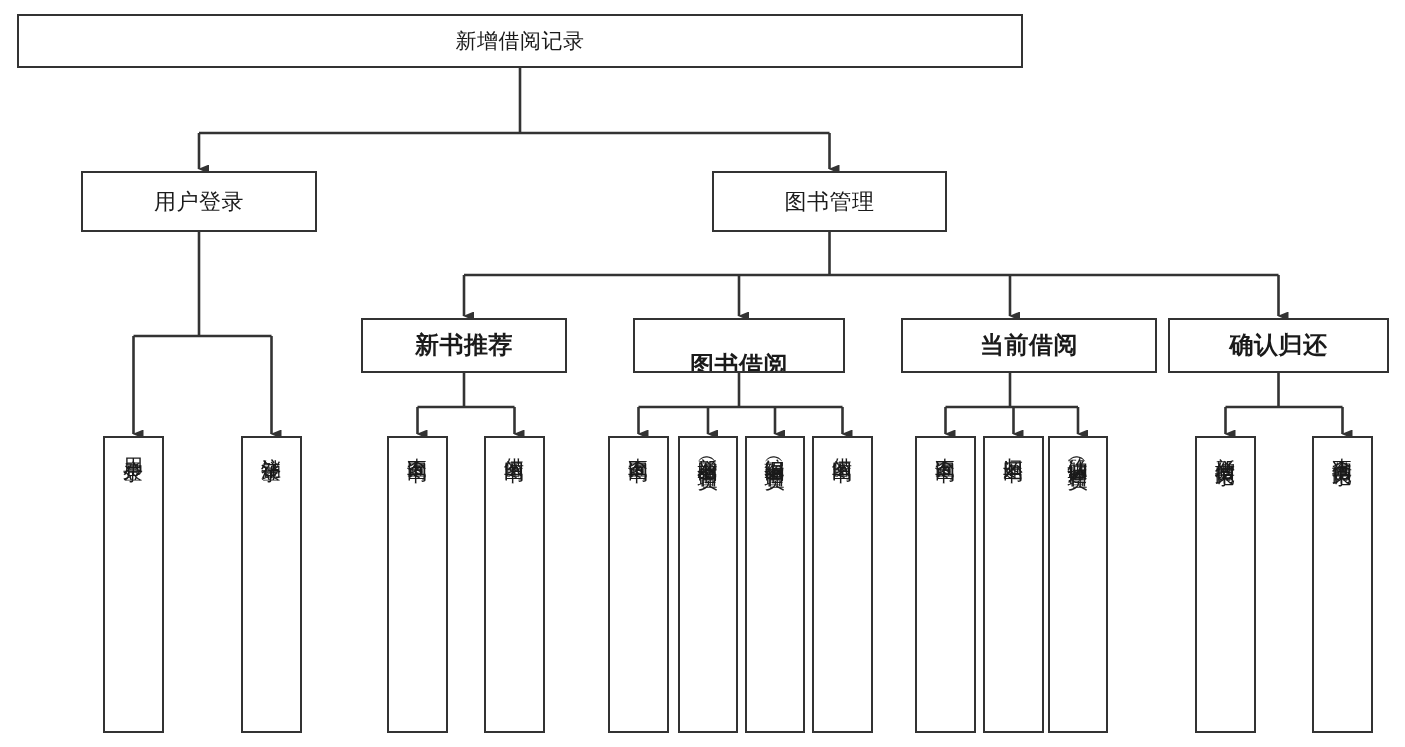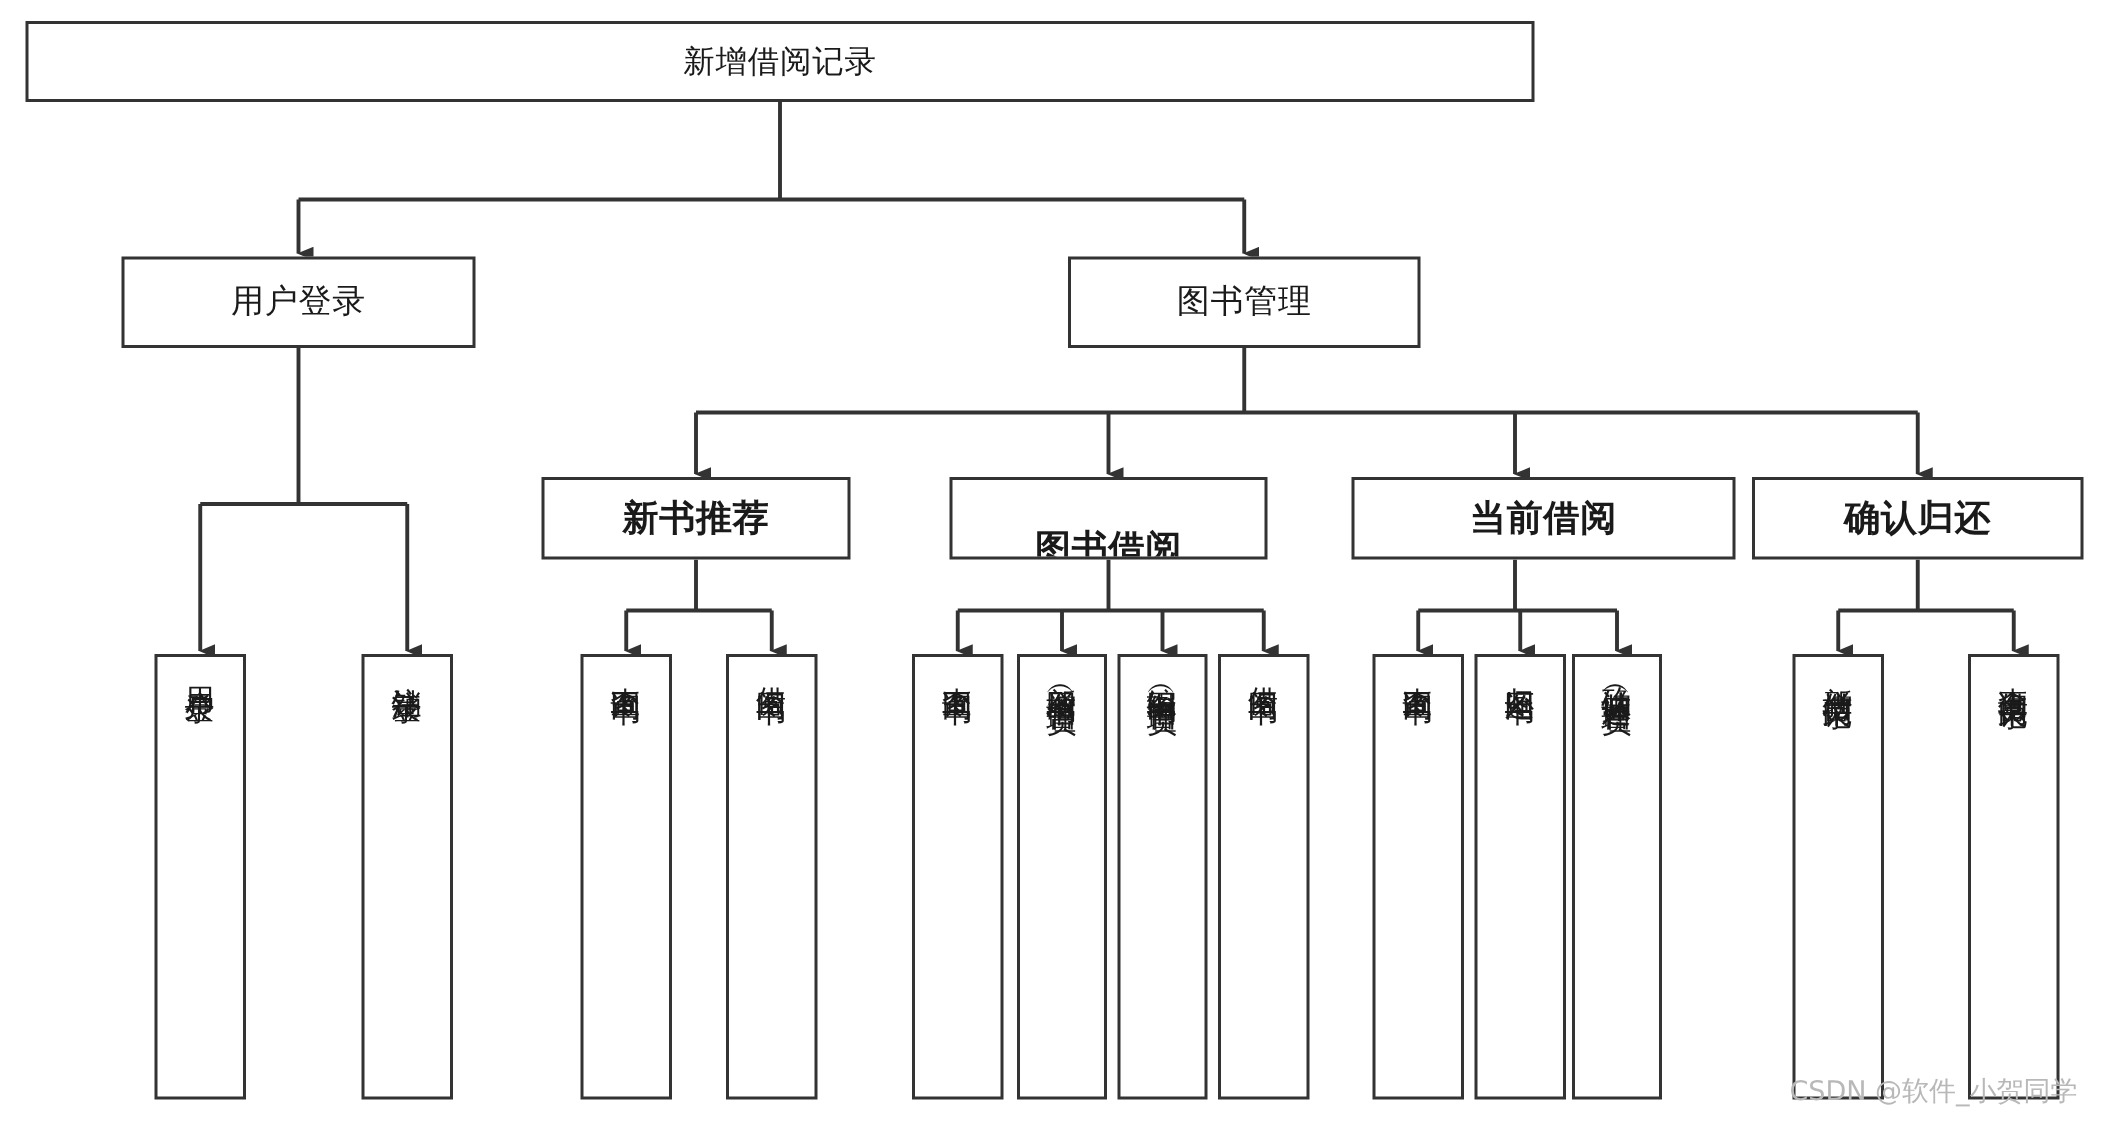--- a/index.html
+++ b/index.html
@@ -170,14 +170,13 @@
       <div class="node-box vertical level-3" style="left: 1048px; top: 436px; width: 60px; height: 297px; border-color: rgb(51, 51, 51); background: rgb(255, 255, 255);">
         <span class="node-label" style="color: rgb(26, 26, 26);">确认归还（管理员）</span>
       </div>
       <div class="node-box vertical level-3" style="left: 1195px; top: 436px; width: 61px; height: 297px; border-color: rgb(51, 51, 51); background: rgb(255, 255, 255);">
         <span class="node-label" style="color: rgb(26, 26, 26);">新增借阅记录</span>
       </div>
       <div class="node-box vertical level-3" style="left: 1312px; top: 436px; width: 61px; height: 297px; border-color: rgb(51, 51, 51); background: rgb(255, 255, 255);">
         <span class="node-label" style="color: rgb(26, 26, 26);">查询借阅记录</span>
       </div>
     </div>
-  <div id="watermark" style="left: 1193px; top: 715px; color: rgb(184, 184, 184);">CSDN @软件_小贺同学</div>
 </div>
 
 </body></html>

